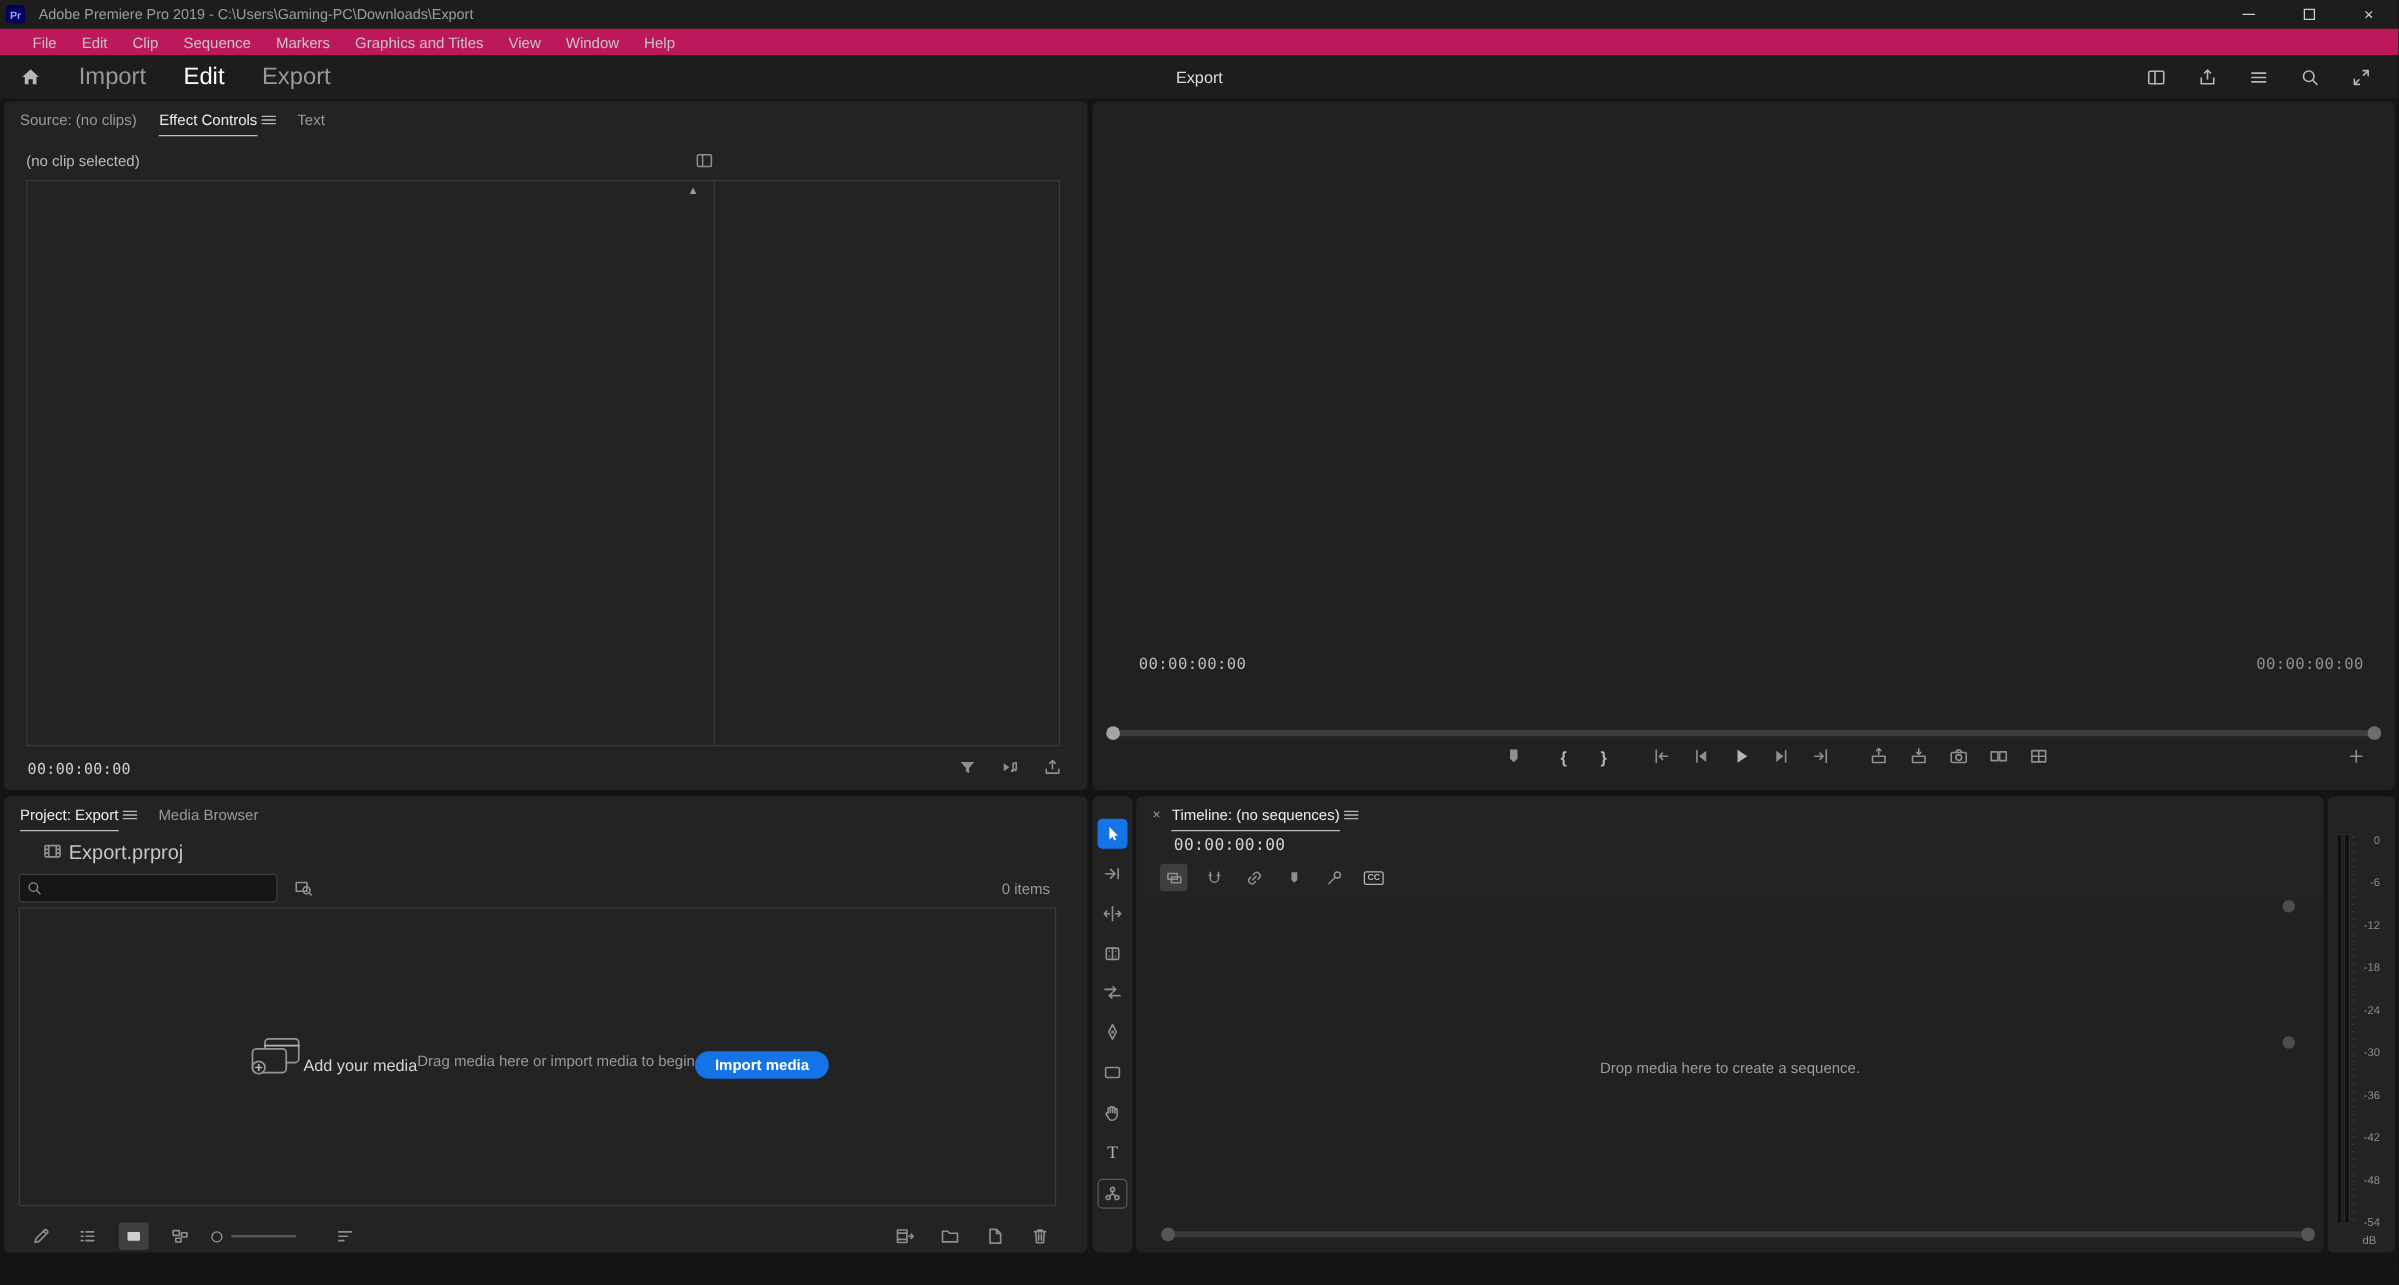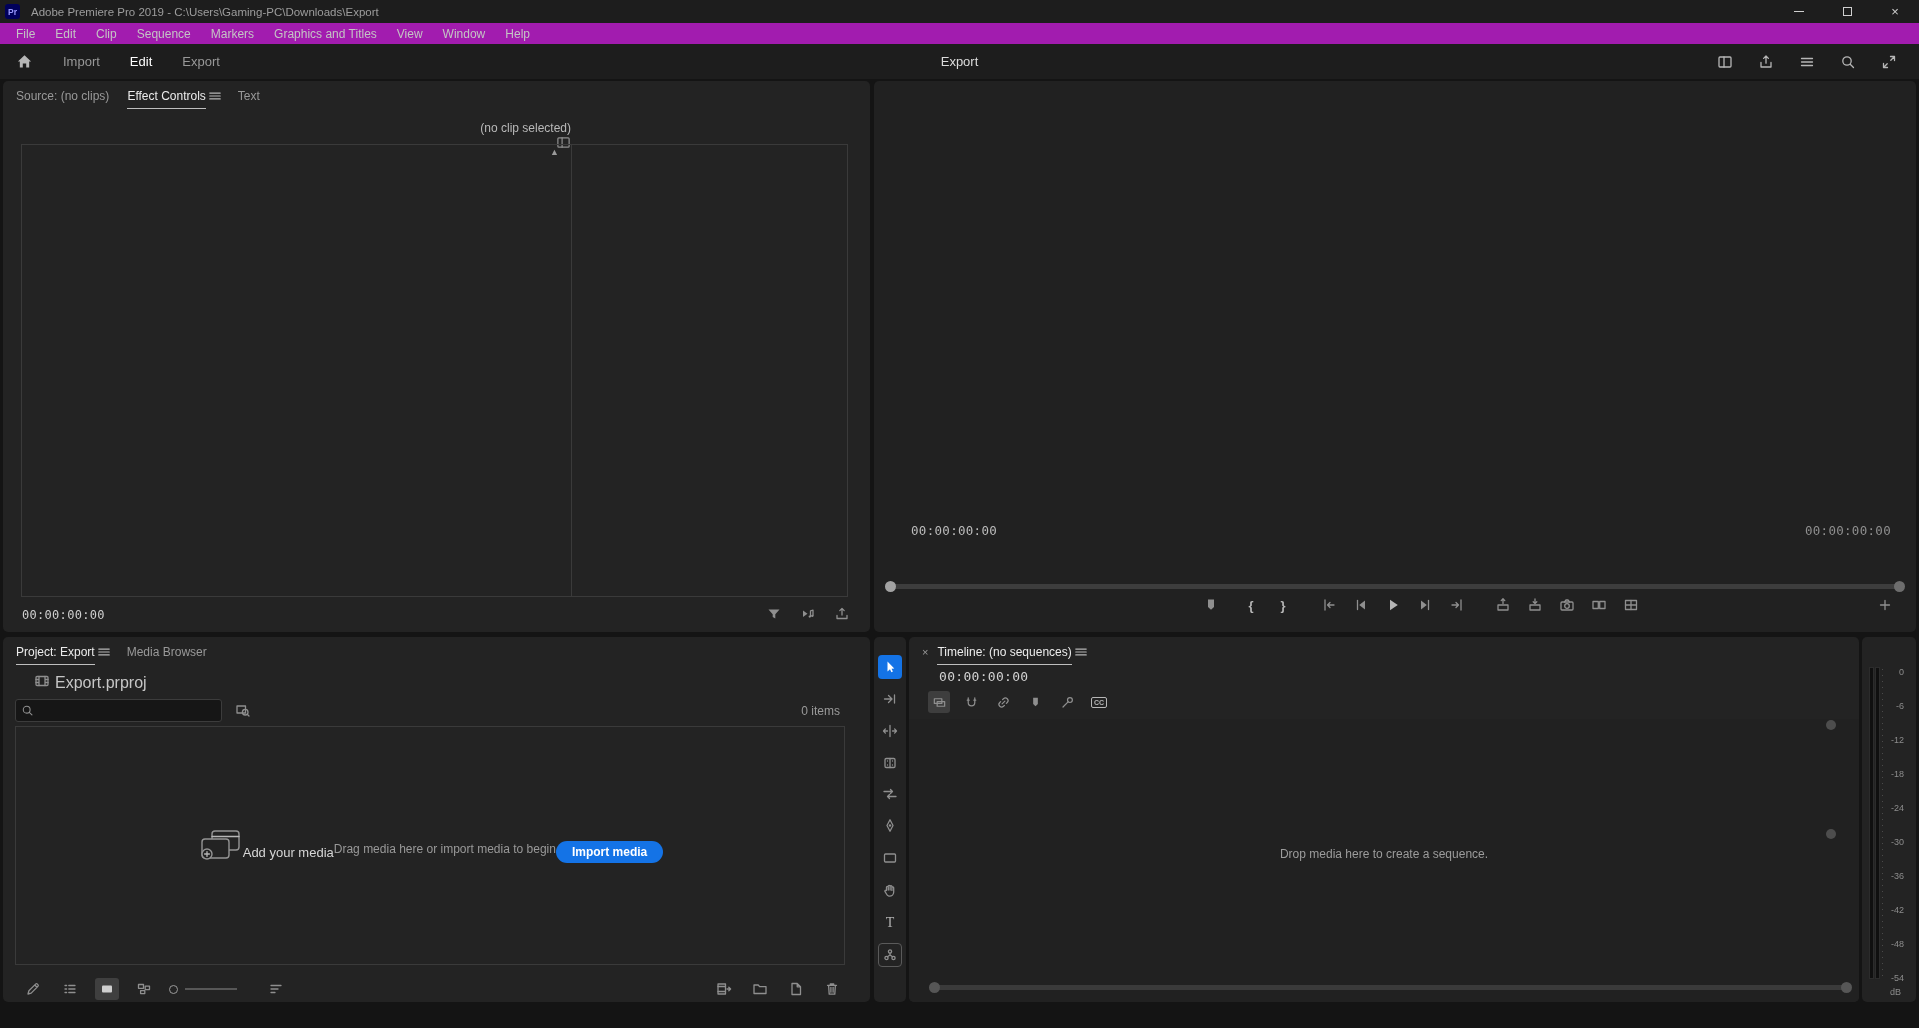--- a/index.html
+++ b/index.html
@@ -17,27 +17,27 @@
 .titlebar{position:absolute;left:0;top:0;width:100%;height:23px;background:#1d1d1d;display:flex;align-items:center;}
 .pr-logo{width:15px;height:15px;margin-left:5px;border-radius:3px;background:#00005b;color:#9999ff;font-size:8.5px;font-weight:bold;display:flex;align-items:center;justify-content:center;}
 .title-text{margin-left:11px;font-size:11.5px;color:#9d9d9d;}
 .win-controls{margin-left:auto;display:flex;height:100%;}
 .win-btn{width:48px;display:flex;align-items:center;justify-content:center;color:#cfcfcf;}
 .min-line{width:10px;height:1px;background:#cfcfcf;}
 .max-box{width:9px;height:9px;border:1px solid #cfcfcf;}
 .close-x{font-size:13px;line-height:1;}
 
 
-.menubar{position:absolute;left:0;top:23px;width:100%;height:21px;background:#a21caf;display:flex;align-items:center;padding-left:6px;}
+.menubar{position:absolute;left:0;top:23px;width:100%;height:21px;background:#be185d;display:flex;align-items:center;padding-left:16px;}
 .menu-item{padding:0 10px;font-size:12px;color:#c4c4c4;white-space:nowrap;}
 
 
 .wsbar{position:absolute;left:0;top:44px;width:100%;height:35px;background:#1d1d1d;display:flex;align-items:center;}
 .ws-home{margin-left:16px;}
-.ws-tab{margin-left:30px;font-size:13px;color:#989898;}
+.ws-tab{margin-left:30px;font-size:19px;color:#989898;}
 .ws-tab.active{color:#ffffff;}
 .ws-center{position:absolute;left:50%;transform:translateX(-50%);font-size:13px;color:#dcdcdc;}
 .ws-right{margin-left:auto;display:flex;align-items:center;gap:25px;margin-right:22px;}
 
 
 .panel{position:absolute;background:#232323;border-radius:5px;}
 .phead{height:30px;display:flex;align-items:center;padding-left:13px;font-size:12px;}
 .ptab{position:relative;color:#999999;margin-right:18px;white-space:nowrap;}
 .ptab.active{color:#ececec;}
 .ptab.active::after{content:"";position:absolute;left:0;right:0;bottom:-6px;height:1px;background:#bfbfbf;}
@@ -148,21 +148,21 @@
     <div class="phead">
       <span class="ptab">Source: (no clips)</span>
       <span class="ptab active" style="margin-right:8px;">Effect Controls</span>
       <span class="pmenu">
           <svg class="icn" width="14" height="14" viewBox="0 0 16 16">
             <path class="s" d="M2 4.7 h12 M2 8 h12 M2 11.3 h12"></path>
           </svg>
         </span>
       <span class="ptab">Text</span>
     </div>
-    <div style="position:absolute;left:18px;top:40px;width:550px;display:flex;justify-content:space-between;align-items:flex-end;flex-direction:column;">
+    <div style="position:absolute;left:18px;top:40px;width:550px;display:flex;justify-content:space-between;align-items:flex-end;">
       <span style="font-size:12px;color:#b9b9b9;">(no clip selected)</span>
       <span>
           <svg class="icn dim" width="15" height="15" viewBox="0 0 16 16">
             <rect class="s" x="2" y="3" width="12" height="10" rx="1"></rect>
             <path class="s" d="M6.5 3 v10"></path>
           </svg>
         </span>
     </div>
     <div style="position:absolute;left:18px;top:63px;width:827px;height:453px;border:1px solid #3a3a3a;">
       <div style="position:absolute;left:549px;top:0;bottom:0;width:1px;background:#3a3a3a;"></div>

